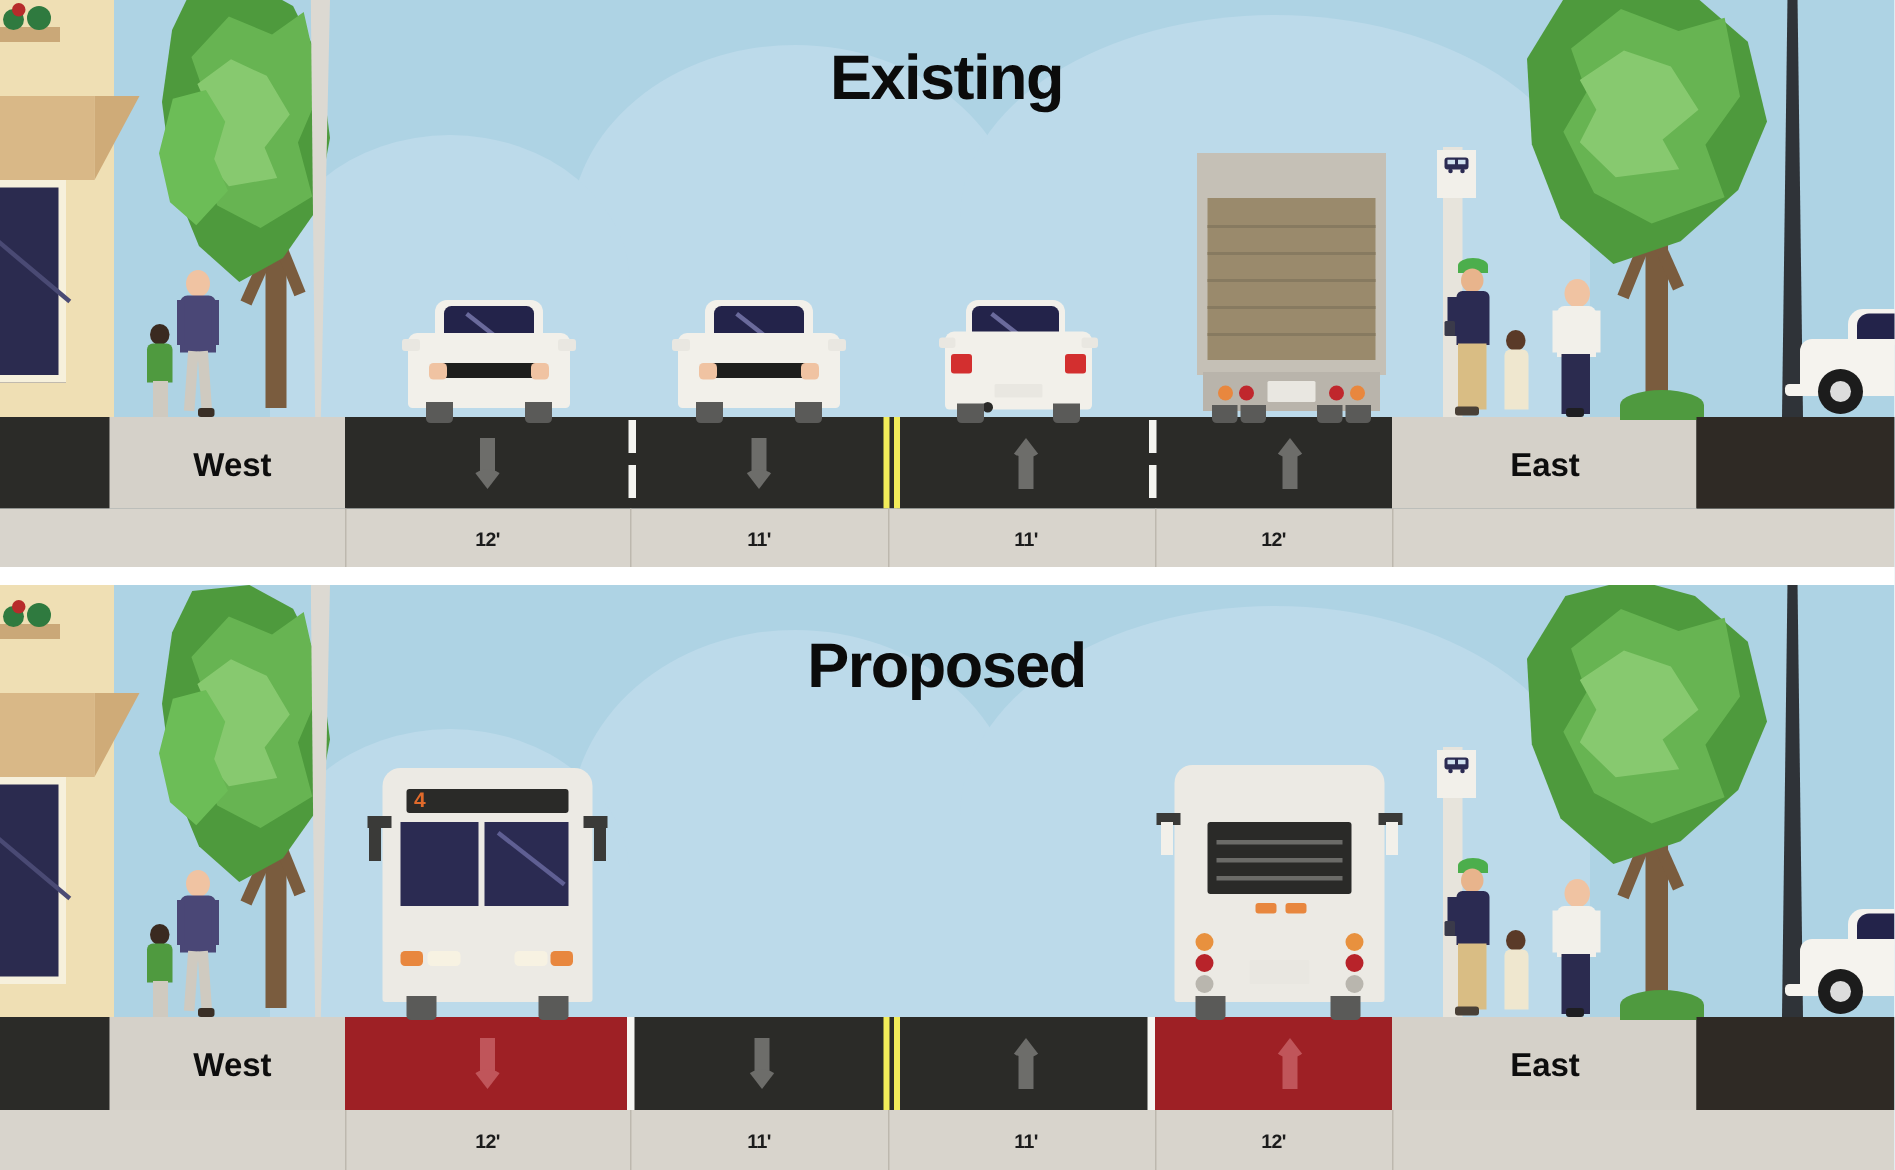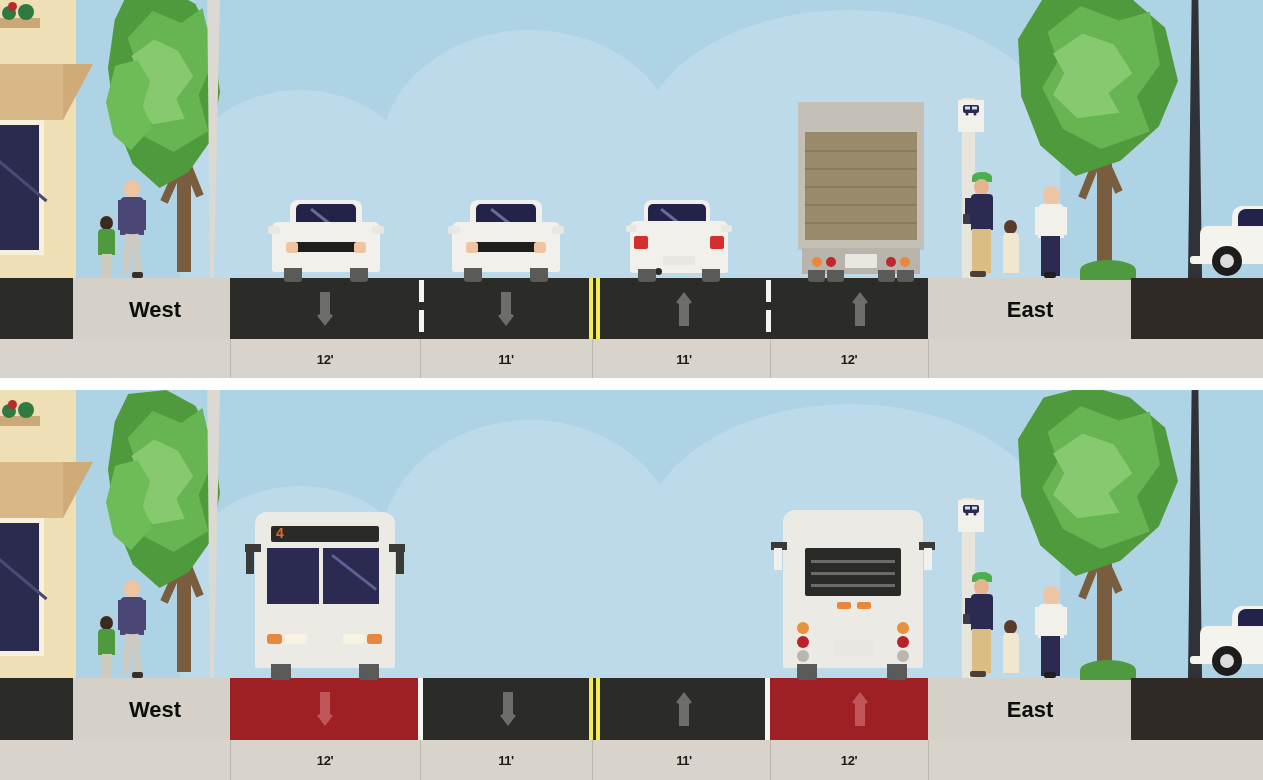--- a/index.html
+++ b/index.html
@@ -108,20 +108,21 @@
 <body>
 
 <div class="stage">
 
   <div class="panel" id="panel-existing">
     <div class="sky"></div>
     <div class="cloud" style="left:380px;top:30px;width:300px;height:250px;"></div>
     <div class="cloud" style="left:640px;top:10px;width:420px;height:270px;"></div>
     <div class="cloud" style="left:180px;top:90px;width:240px;height:200px;"></div>
 
+    <div class="title" style="left:481px;top:28px;">Existing</div>
 
     <div class="bldg-wall" style="left:0;top:0;width:76px;height:278px;"></div>
     <div class="flowerbox" style="left:0;top:18px;width:40px;height:10px;"></div>
     <div class="flowerleaf" style="left:2px;top:6px;width:14px;height:14px;"></div>
     <div class="flowerleaf" style="left:18px;top:4px;width:16px;height:16px;"></div>
     <div class="flower" style="left:8px;top:2px;width:9px;height:9px;"></div>
     <div class="awning" style="left:0;top:64px;width:63px;height:56px;"></div>
     <div class="awning-side" style="left:63px;top:64px;border-top:0 solid transparent;border-bottom:56px solid transparent;border-left:30px solid #cfab78;"></div>
     <div class="bldg-win" style="left:-6px;top:120px;width:40px;height:125px;"></div>
     <div class="win-glint" style="left:0px;top:160px;width:62px;height:3px;"></div>
@@ -317,20 +318,21 @@
   </div>
 
   <div class="gap"></div>
 
   <div class="panel" id="panel-proposed">
     <div class="sky"></div>
     <div class="cloud" style="left:380px;top:30px;width:300px;height:260px;"></div>
     <div class="cloud" style="left:640px;top:14px;width:420px;height:280px;"></div>
     <div class="cloud" style="left:180px;top:96px;width:240px;height:200px;"></div>
 
+    <div class="title" style="left:481px;top:30px;">Proposed</div>
 
     <div class="bldg-wall" style="left:0;top:0;width:76px;height:288px;"></div>
     <div class="flowerbox" style="left:0;top:26px;width:40px;height:10px;"></div>
     <div class="flowerleaf" style="left:2px;top:14px;width:14px;height:14px;"></div>
     <div class="flowerleaf" style="left:18px;top:12px;width:16px;height:16px;"></div>
     <div class="flower" style="left:8px;top:10px;width:9px;height:9px;"></div>
     <div class="awning" style="left:0;top:72px;width:63px;height:56px;"></div>
     <div class="awning-side" style="left:63px;top:72px;border-top:0 solid transparent;border-bottom:56px solid transparent;border-left:30px solid #cfab78;"></div>
     <div class="bldg-win" style="left:-6px;top:128px;width:40px;height:128px;"></div>
     <div class="win-glint" style="left:0px;top:168px;width:62px;height:3px;"></div>

